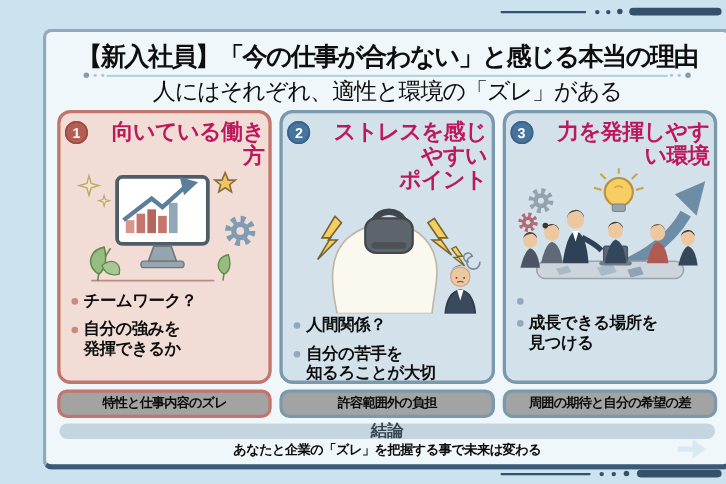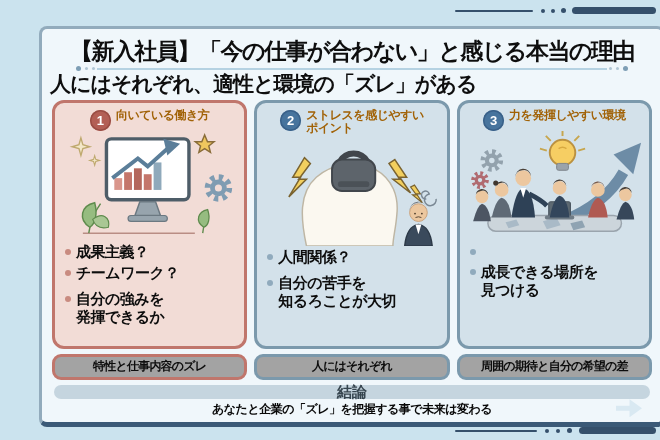--- a/index.html
+++ b/index.html
@@ -14,40 +14,40 @@
   .panel { position:absolute; left:17px; top:26px; width:626px; height:401px;
            background:#f0f7fb; border:3px solid #92abbc; border-bottom:5px solid #3b5a77;
            border-radius:8px; padding:8px 8px 2px; display:flex; flex-direction:column; overflow:hidden;margin-left:22px; }
 
   .title { font-size:23px; font-weight:900; color:#0e0e0e; text-align:center;
            letter-spacing:-1.5px; line-height:1.05; margin-top:2px; }
   .divider { display:flex; align-items:center; width:92%; margin:2px auto 1px; height:7px; }
   .dv-line { flex:1; height:2px; background:#b5d2e2; }
   .dv-dot  { width:5px; height:5px; border-radius:50%; background:#7d9eb5; margin:0 2px; flex:0 0 auto; }
   .dv-dot.s{ width:3px; height:3px; opacity:.55; }
-  .subtitle { font-size:21px; font-weight:700; color:#0e0e0e; text-align:left;
+  .subtitle { font-size:21px; font-weight:400; color:#0e0e0e; text-align:center;
               letter-spacing:-1px; line-height:1.05; margin-bottom:5px; }
 
   .columns { display:flex; gap:7px; padding:0 2px; }
   .column  { flex:1; min-width:0; display:flex; flex-direction:column; }
 
   .card { height:249px; border:3px solid; border-radius:12px; overflow:hidden;
           display:flex; flex-direction:column; }
   .card--pink { background:#f2dcd6; border-color:#c0766c; }
   .card--blue { background:#d3e1ea; border-color:#7b99ac; }
 
   .card-head { display:flex; align-items:flex-start; justify-content:center;
                gap:5px; padding:6px 4px 0; }
   .badge { flex:0 0 auto; width:21px; height:21px; border-radius:50%; color:#fff;
            font-size:13px; font-weight:900; display:flex; align-items:center;
            justify-content:center; margin-top:1px; }
   .card--pink .badge { background:#b35f55; box-shadow:inset 0 0 0 1.5px #9a4d44; }
   .card--blue .badge { background:#47749d; box-shadow:inset 0 0 0 1.5px #3a6189; }
-  .card-title { font-size:12px; font-weight:900; color:#a16207; line-height:1.1;
-                white-space:pre-line; text-align:left; letter-spacing:-0.5px; }
+  .card-title { font-size:20px; font-weight:900; color:#be185d; line-height:1.1;
+                white-space:pre-line; text-align:right; letter-spacing:-0.5px; }
 
   .illus { height:110px; flex:0 0 auto; }
   .illus svg { display:block; width:100%; height:100%; }
 
   .bullets { list-style:none; padding:2px 4px 0 10px; }
   .bullets li { display:flex; gap:5px; font-size:15px; font-weight:900;
                 color:#0d0d0d; line-height:1.2; margin-bottom:3px; letter-spacing:-0.5px; }
   .bullets li.spaced { margin-top:8px; }
   .bdot { flex:0 0 auto; width:6px; height:6px; border-radius:50%; margin-top:6px; }
   .card--pink .bdot { background:#c98b80; }
@@ -151,24 +151,20 @@
                 <path d="M0,-9 L2,-2 L9,0 L2,2 L0,9 L-2,2 L-9,0 L-2,-2 Z" fill="#f3e7c8" stroke="#bfa96f" stroke-width="2"></path>
               </g>
               <g transform="translate(152,14)">
                 <polygon points="0,-10 2.9,-3.1 9.5,-3.1 4.2,1.2 5.9,7.8 0,4 -5.9,7.8 -4.2,1.2 -9.5,-3.1 -2.9,-3.1" fill="#f0c75e" stroke="#8a6d3a" stroke-width="1.5"></polygon>
               </g>
             </svg>
           </div>
           <ul class="bullets">
             <li>
                 <span class="bdot"></span>
-                <span class="btext">成果主義？</span>
-              </li>
-            <li>
-                <span class="bdot"></span>
                 <span class="btext">チームワーク？</span>
               </li>
             <li class="spaced">
                 <span class="bdot"></span>
                 <span class="btext">自分の強みを
 発揮できるか</span>
               </li>
           </ul>
         </div>
         <div class="pill pill--pink">特性と仕事内容のズレ</div>
@@ -213,21 +209,21 @@
                 <span class="bdot"></span>
                 <span class="btext">人間関係？</span>
               </li>
             <li class="spaced">
                 <span class="bdot"></span>
                 <span class="btext">自分の苦手を
 知るろことが大切</span>
               </li>
           </ul>
         </div>
-        <div class="pill pill--blue">人にはそれぞれ</div>
+        <div class="pill pill--blue">許容範囲外の負担</div>
       </div>
 
       <div class="column">
         <div class="card card--blue">
           <div class="card-head">
             <span class="badge">3</span>
             <span class="card-title">力を発揮しやすい環境</span>
           </div>
           <div class="illus">
             <svg viewBox="0 0 192 112" preserveAspectRatio="xMidYMid meet">

